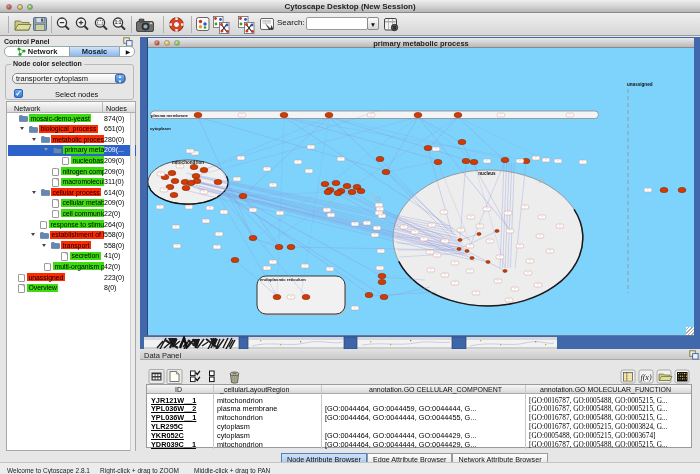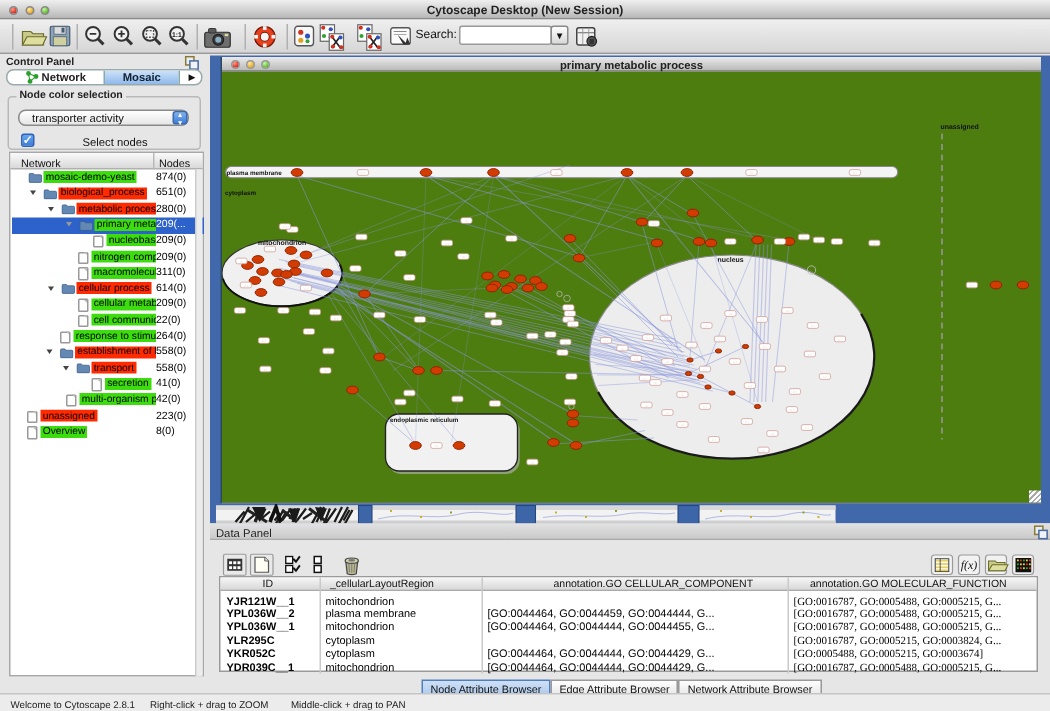--- a/index.html
+++ b/index.html
@@ -39,34 +39,34 @@
 .trow .cnt{position:absolute;left:96px;top:1px;color:#000;font-size:7px;}
 .gg{background:#3ddc0e;}
 .rr{background:#ff2a00;}
 .arr{position:absolute;top:3px;width:0;height:0;border-left:2.6px solid transparent;border-right:2.6px solid transparent;border-top:3.6px solid #333;}
 .fold{position:absolute;top:1.5px;width:9px;height:7px;}
 .page{position:absolute;top:1px;width:6.5px;height:8.5px;background:#fff;border:0.7px solid #999;border-radius:1px;}
 .page:before{content:"";position:absolute;right:-0.5px;top:-0.5px;border-left:2.5px solid transparent;border-top:2.5px solid #bbb;}
 #treescroll{position:absolute;right:0;top:11px;width:5px;height:338px;background:#ececec;border-left:1px solid #ccc;}
 
 #mdi{left:140px;top:37px;width:560px;height:312px;background:#4268ac;}
-#netwin{position:absolute;left:7px;top:1px;width:547px;height:298px;background:#4d7c0f;border-left:1.5px solid #2b4576;border-bottom:1px solid #6a7a9a;}
+#netwin{position:absolute;left:7px;top:1px;width:547px;height:298px;background:#7dd3fc;border-left:1.5px solid #2b4576;border-bottom:1px solid #6a7a9a;}
 #nettitle{position:absolute;left:0;top:0;width:100%;height:10px;background:linear-gradient(#eaeaea,#b9b9b9);border-bottom:1px solid #8a8a8a;}
 #nettitle .t{position:absolute;left:0;right:0;top:0.5px;text-align:center;font-size:7.5px;font-weight:bold;color:#222;}
 .slight{position:absolute;top:2px;width:5.5px;height:5.5px;border-radius:50%;border:0.5px solid #999;}
 #grip{position:absolute;right:0px;bottom:0px;width:8px;height:8px;background:repeating-linear-gradient(135deg,#fff 0 1.5px,#aaa 1.5px 2.5px);}
 
 #dpanel{left:140px;top:349px;width:560px;height:113px;background:#e6e6e6;}
 #dphead{position:absolute;left:0;top:0;width:100%;height:11px;background:linear-gradient(#e2e2e2,#cacaca);border-bottom:1px solid #aaa;font-size:7.5px;font-weight:normal;color:#222;}
 #dtable{position:absolute;left:6px;top:35px;width:546px;height:64px;background:#fff;border:1px solid #9a9a9a;font-size:7.3px;}
 #dthead{position:absolute;left:0;top:0;width:100%;height:9px;background:linear-gradient(#f6f6f6,#d8d8d8);border-bottom:1px solid #aaa;}
 #dthead span{position:absolute;top:1px;font-size:7px;color:#111;white-space:nowrap;}
 .dcol{position:absolute;top:0;width:1px;height:64px;background:#c9c9c9;}
 .drow{position:absolute;left:0;width:100%;height:8.8px;white-space:nowrap;}
-.drow b{position:absolute;left:4px;top:1px;font-size:7.3px;}
+.drow b{position:absolute;left:4px;top:1px;font-size:7.3px;text-decoration:underline;}
 .drow .r2{position:absolute;left:70px;top:1px;}
 .drow .r3{position:absolute;left:178px;top:1px;}
 .drow .r4{position:absolute;left:382px;top:1px;font-family:Liberation Serif, serif;}
 #dtabs{position:absolute;left:281px;top:453px;height:13px;font-size:8px;white-space:nowrap;}
 .dtab{display:inline-block;height:13px;line-height:12px;padding:0 5px;background:linear-gradient(#fefefe,#e3e3e3);border:1px solid #9a9a9a;color:#111;font-size:7.2px;}
 .dtabsel{background:linear-gradient(#cfe0f5,#a8c6ec);border:1px solid #4e7fc1;}
 
 #status{left:0;top:462px;width:700px;height:12px;background:#ececec;border-top:1px solid #c5c5c5;font-size:6.5px;color:#222;}
 #status span{position:absolute;top:4px;}
 </style></head>
@@ -194,21 +194,21 @@
             <circle cx="2" cy="2" r="1.6" fill="#2ca02c"></circle>
             <circle cx="7" cy="4" r="1.6" fill="#2ca02c"></circle>
             <circle cx="3" cy="7.3" r="1.6" fill="#2ca02c"></circle>
             <path d="M2,2 L7,4 L3,7.3 Z" stroke="#2ca02c" stroke-width="0.7" fill="none"></path>
           </svg> Network</div>
       <div id="tabmos">Mosaic</div>
       <div id="tabarr">▶</div>
     </div>
     <div class="abs" id="grpbox"></div>
     <span class="abs" id="grplbl">Node color selection</span>
-    <div class="abs" id="combo">transporter activity</div>
+    <div class="abs" id="combo">transporter cytoplasm</div>
     <div class="abs" id="combostep">▲<br>▼</div>
     <div class="abs" id="chk">✓</div>
     <span class="abs" id="chklbl">Select nodes</span>
     <div class="abs" id="tree">
       <div id="treehead">
           <span class="c1">Network</span>
           <span class="dv"></span>
           <span class="c2">Nodes</span>
         </div>
       <div id="treerows">

